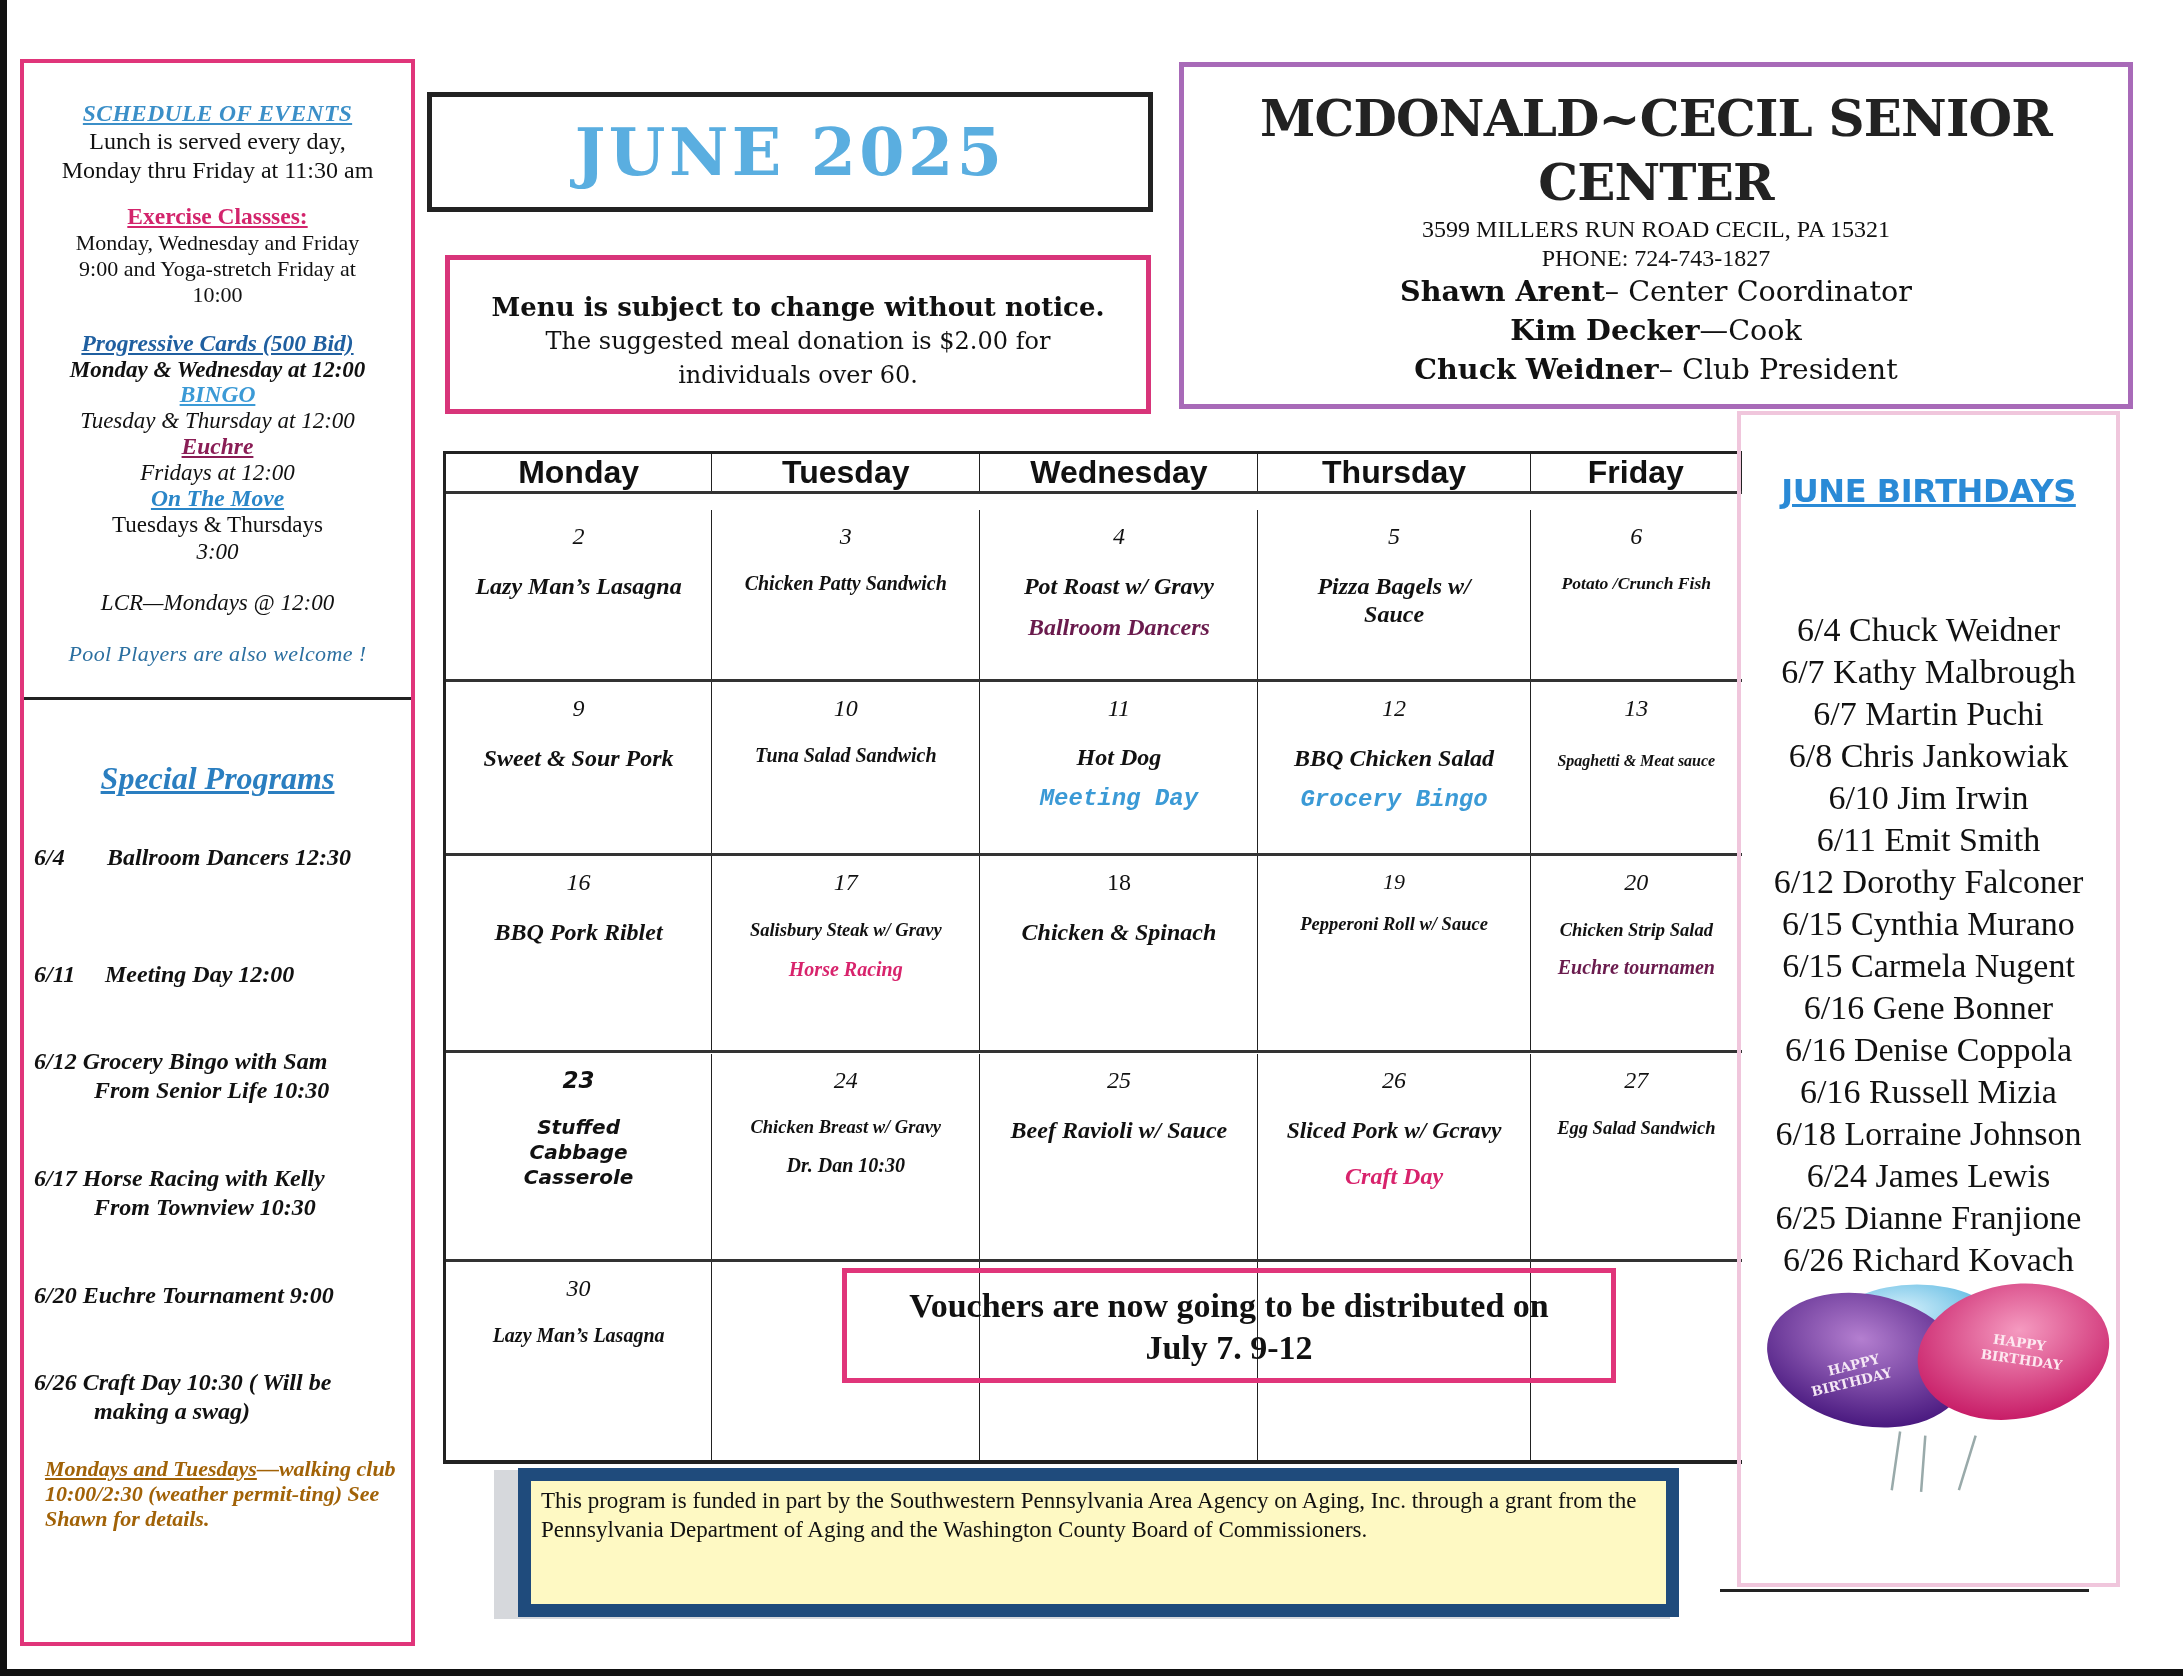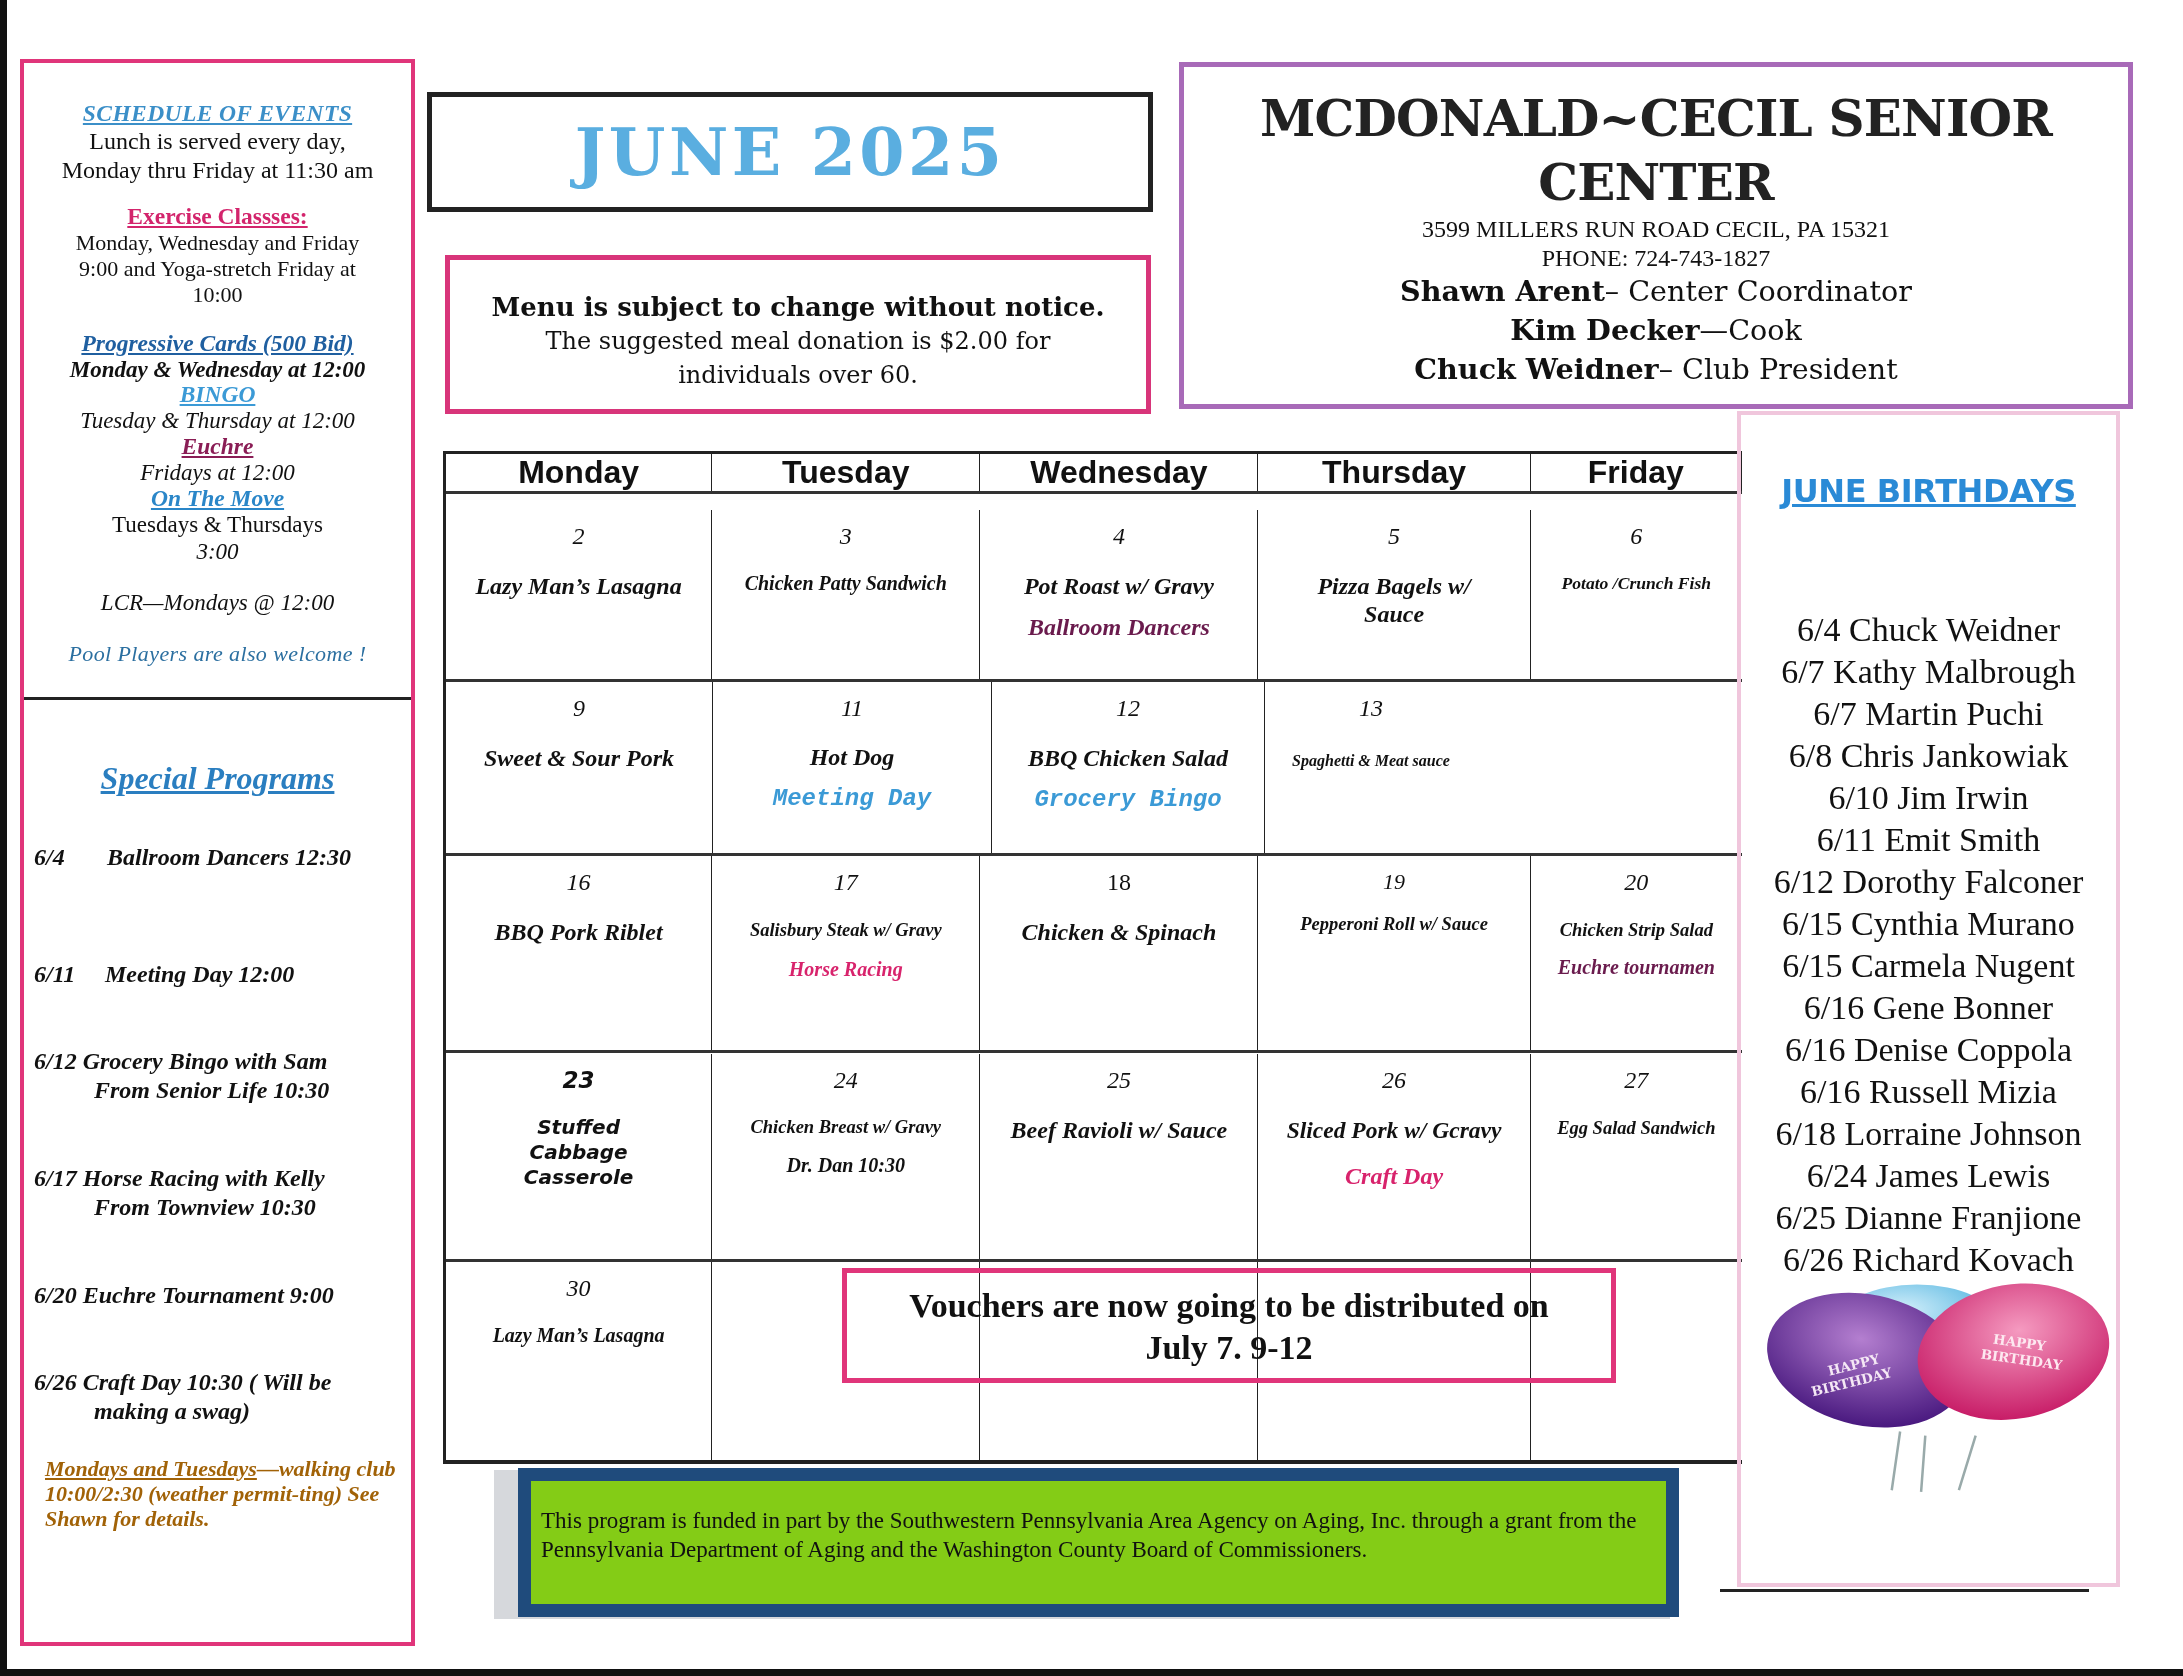--- a/index.html
+++ b/index.html
@@ -67,21 +67,21 @@
   .ev-blue { color:#3b9ad6;font-family:Liberation Mono, monospace; }
   .ev-pink { color:#d8236c; }
   .ev-plain { color:#111; font-size:20px; }
   .stuffed { font-family:"DejaVu Sans", sans-serif; font-style:italic; font-weight:bold; font-size:20px; line-height:25px; }
 
   .voucher { left:842px; top:1268px; width:774px; height:115px; border:5px solid #e0357a; background:transparent; text-align:center; padding-top:11.8px; }
   .voucher-text { font-family:"Liberation Serif", serif; font-weight:bold; font-size:34px; line-height:42px; }
 
   
   .footer-shadow { left:494px; top:1470px; width:1176px; height:149px; background:#d6d8dc; }
-  .footer-box { left:518px; top:1468px; width:1161px; height:149px; border:13.4px solid #1f4b7c; background:#84cc16; padding:26px 10px; }
+  .footer-box { left:518px; top:1468px; width:1161px; height:149px; border:13.4px solid #1f4b7c; background:#fef9c3; padding:6px 10px; }
   .footer-text { font-family:"Liberation Serif", serif; font-size:23px; line-height:28.6px; }
 
   
   .bday { left:1737px; top:411px; width:383px; height:1176px; border:4.2px solid #f0c6dc; text-align:center; }
   .bday-title { font-family:"DejaVu Sans", sans-serif; font-weight:bold; font-size:32px; color:#2a8ad6; text-decoration:underline; margin-top:57px; display:inline-block; letter-spacing:-0.4px; }
   .bday-list { margin-top:99px; }
   .bday-item { font-family:"Liberation Serif", serif; font-size:34px; line-height:42px; white-space:nowrap; }
   .balloons { position:absolute; left:8.4px; top:857px; width:361px; height:235px; }
   .sig-line { left:1720px; top:1589px; width:369px; height:2.5px; background:#222; }
 </style>
@@ -199,20 +199,24 @@
     <div class="cell c5">
         <span class="daynum">6</span>
         <span class="meal xs" style="margin-top:18.5px;">Potato /Crunch Fish</span>
       </div>
   </div>
 
   <div class="cal-row" style="top:228px;height:174px;">
     <div class="cell c1">
         <span class="daynum">9</span>
         <span class="meal">Sweet &amp; Sour Pork</span>
+      </div>
+    <div class="cell c2">
+        <span class="daynum">10</span>
+        <span class="meal sm" style="margin-top:18.5px;">Tuna Salad Sandwich</span>
       </div>
     <div class="cell c3">
         <span class="daynum">11</span>
         <span class="meal" style="margin-top:21px;">Hot Dog</span>
         <span class="event ev-blue">Meeting Day</span>
       </div>
     <div class="cell c4">
         <span class="daynum">12</span>
         <span class="meal">BBQ Chicken Salad</span>
         <span class="event ev-blue">Grocery Bingo</span>

